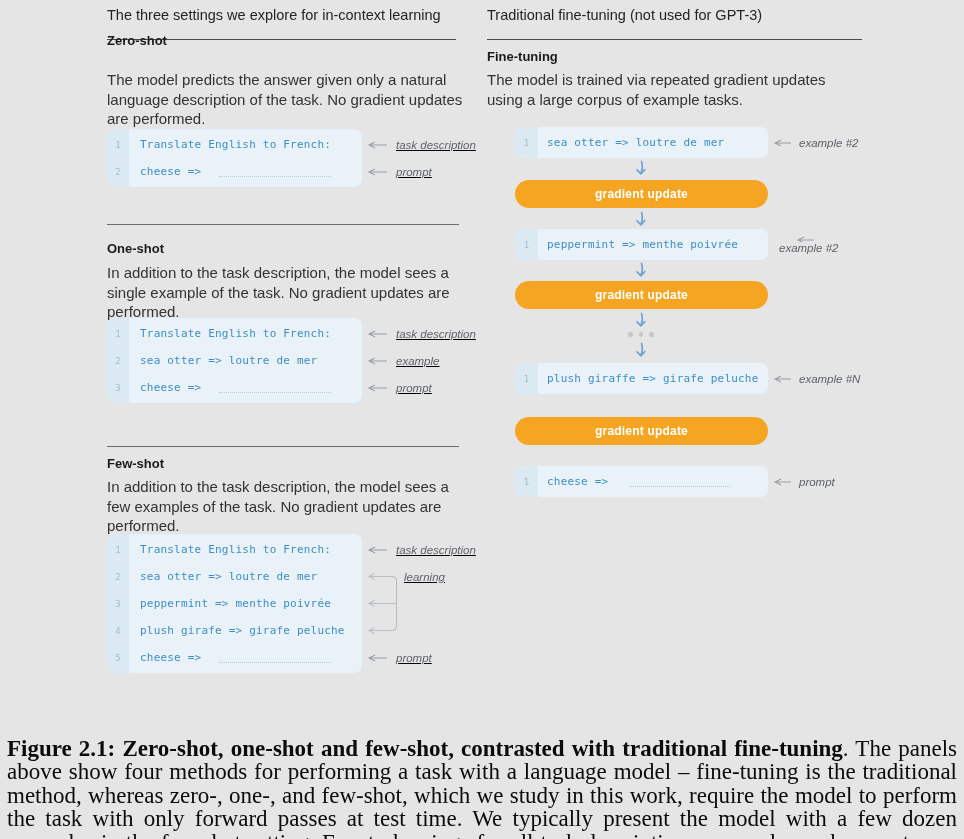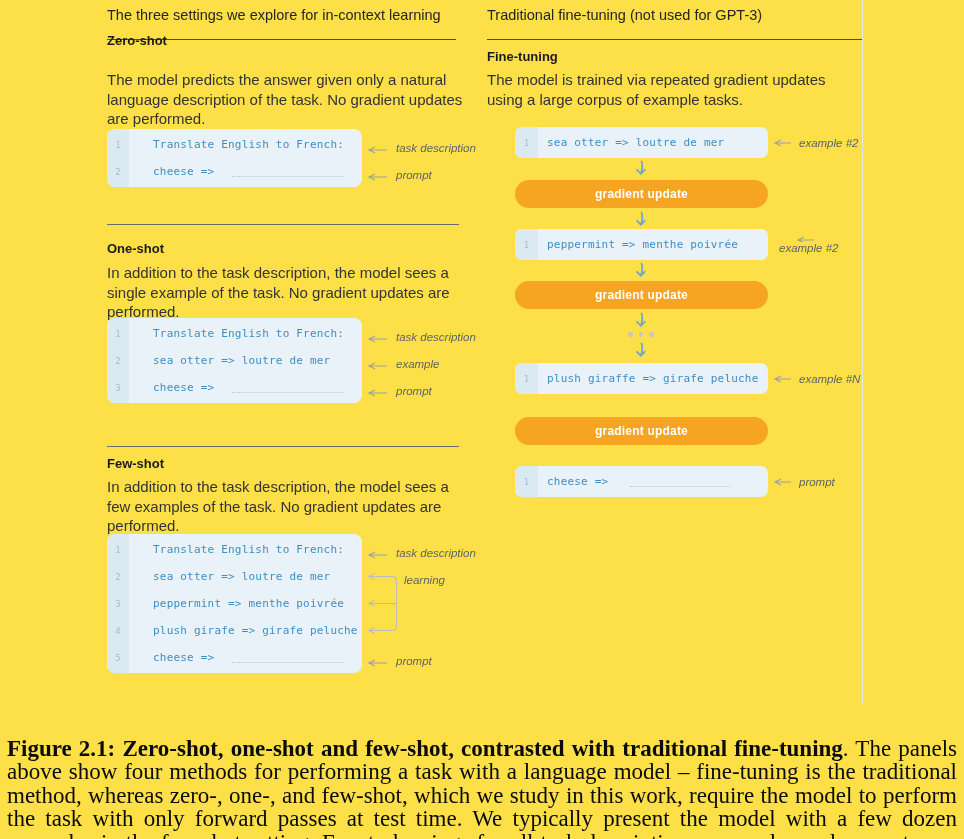--- a/index.html
+++ b/index.html
@@ -1,41 +1,41 @@
 <!DOCTYPE html>
 <html><head>
 <meta charset="utf-8">
 <style>
   html,body{margin:0;padding:0;background:#ffffff;}
-  #page{position:relative;width:964px;height:839px;background:#fde047;overflow:hidden;
+  #page{position:relative;width:964px;height:839px;background:#e5e5e5;overflow:hidden;
         font-family:"Liberation Sans",sans-serif;}
 
   
   .col{position:absolute;top:0;}
   #left-col{left:107px;width:356px;}
   #right-col{left:487px;width:377px;}
 
   .panel-title{position:absolute;top:7px;left:0;font-size:14.5px;color:#242424;white-space:nowrap;}
   .panel-rule{position:absolute;left:0;height:0;border-top:1.8px solid #4a4a4a;}
   .section-rule{position:absolute;left:0;width:352px;border-top:1.2px solid #6b6b6b;height:0;}
   .sec-heading{position:absolute;left:0;font-size:13px;font-weight:bold;color:#1b1b1b;}
   .sec-desc{position:absolute;left:0;width:356px;font-size:15px;line-height:19.5px;color:#333;}
 
   
   .codebox-wrap{position:absolute;left:0;width:356px;}
   .codebox{position:relative;width:255px;background:#E9F2F8;border-radius:8px;padding:2px 0;}
   .gutter-bg{position:absolute;left:0;top:0;bottom:0;width:22px;background:#DAE9F2;border-radius:8px 0 0 8px;}
   .cline{position:relative;display:flex;align-items:center;height:27px;}
   .lnum{width:22px;text-align:center;font-family:"DejaVu Sans Mono",monospace;font-size:9px;color:#9FBFD4;flex:none;}
-  .ctext{padding-left:24px;font-family:"DejaVu Sans Mono",monospace;font-size:11px;letter-spacing:.2px;
+  .ctext{padding-left:11px;font-family:"DejaVu Sans Mono",monospace;font-size:11px;letter-spacing:.2px;
          color:#3E8EC5;white-space:nowrap;}
   .dotted{display:inline-block;width:112px;border-bottom:1.6px dotted #AFCDE0;height:10px;margin-left:18px;}
 
   
-  .ann{position:absolute;left:259px;display:flex;align-items:flex-end;height:18px;}
+  .ann{position:absolute;left:259px;display:flex;align-items:center;height:18px;text-decoration:underline;}
   .ann .lbl{font-size:11.5px;font-style:italic;color:#5E6369;margin-left:8px;white-space:nowrap;}
   .ann svg{flex:none;}
 
   
   #flow{position:absolute;left:515px;top:0;width:253px;}
   .ebox{position:absolute;left:0;width:253px;height:31px;background:#E9F2F8;border-radius:7px;
         display:flex;align-items:center;overflow:hidden;}
   .ebox .gut{position:absolute;left:0;top:0;bottom:0;width:23px;background:#DAE9F2;}
   .ebox .lnum{position:relative;width:23px;}
   .ebox .ctext{padding-left:9px;}

